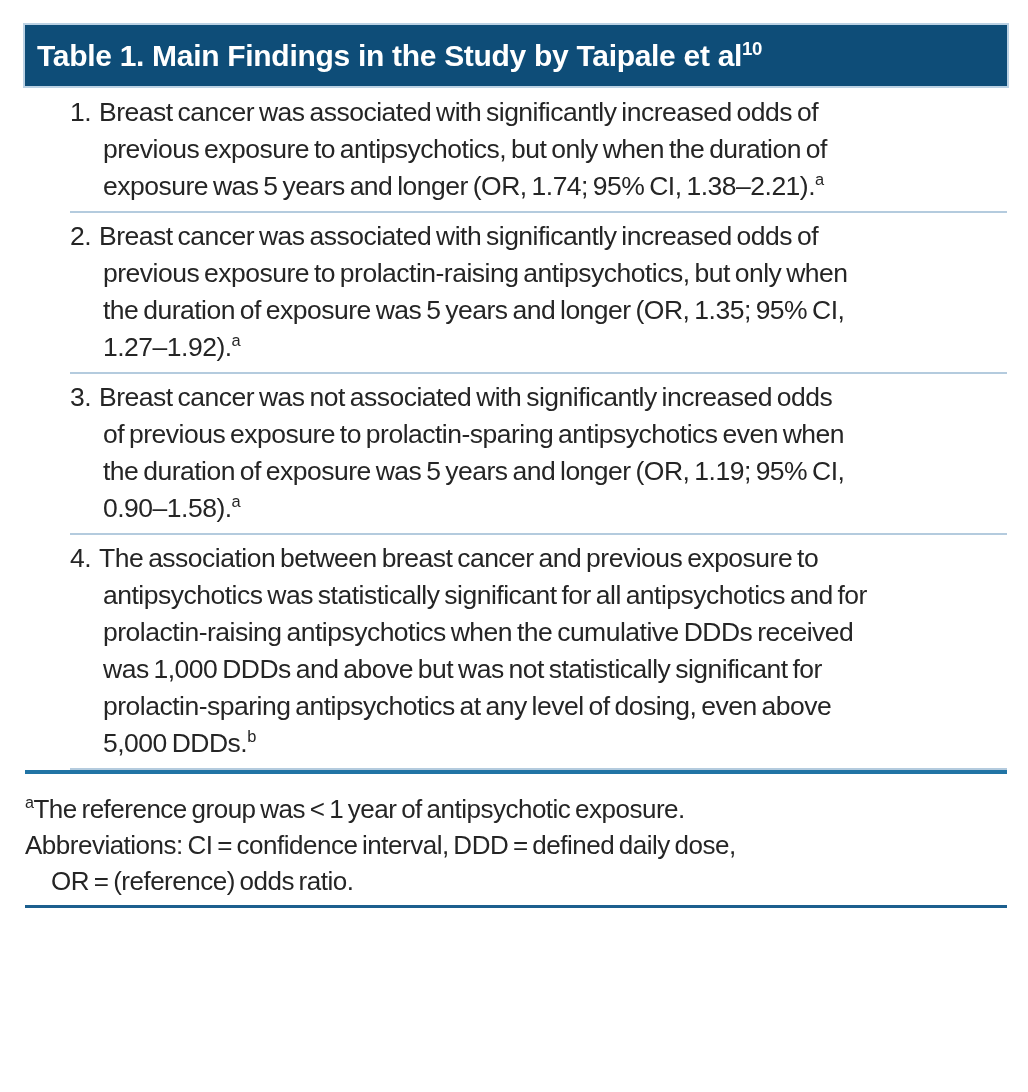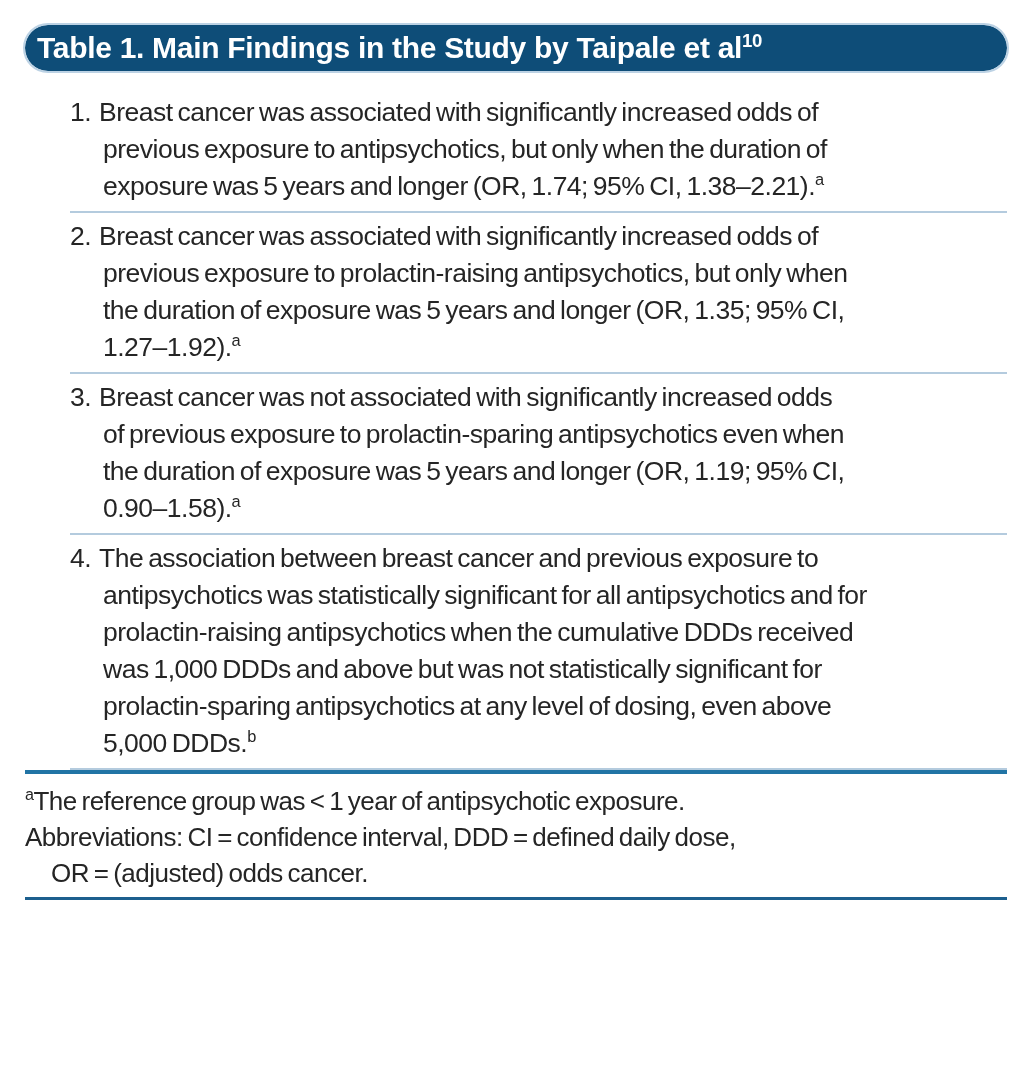--- a/index.html
+++ b/index.html
@@ -10,28 +10,27 @@
     background: #ffffff;
     font-family: "Liberation Sans", sans-serif;
     color: var(--body-text, #252525);
     overflow: hidden;
   }
   .title-bar {
     position: absolute;
     left: 25px;
     top: 25px;
     width: 982px;
-    height: 46px;
+    height: 61px;
     background: var(--header-bg, #0e4d78);
     outline: 2px solid var(--header-edge, #bcd2e4);
     display: flex;
     align-items: center;
     box-sizing: border-box;
     padding-left: 12px;
-    border-radius: 28px;
   }
   .title-text {
     color: var(--header-text, #ffffff);
     font-size: 30px;
     font-weight: bold;
     letter-spacing: -0.3px;
     white-space: nowrap;
   }
   sup { font-size: 0.62em; line-height: 0; }
   .content {
@@ -54,20 +53,21 @@
   .item-num { margin-right: 8px; }
   .item-text { white-space: pre-wrap; }
   .heavy-rule {
     height: 4px;
     background: var(--heavy-rule, #2174a5);
   }
   .footnotes {
     padding: 9px 0 6px 0;
     font-size: 26px;
     line-height: 36px;
+    margin-top: 8px;
   }
   .fnote { white-space: pre-wrap; }
   .abbr {
     padding-left: 26px;
     text-indent: -26px;
     white-space: pre-wrap;
   }
   .bottom-rule {
     height: 3px;
     background: var(--bottom-rule, #1c5f8e);
@@ -104,20 +104,20 @@
 was 1,000 DDDs and above but was not statistically significant for
 prolactin-sparing antipsychotics at any level of dosing, even above
 5,000 DDDs.</span><sup>b</sup></div>
 
 
     <div class="heavy-rule"></div>
 
     <div class="footnotes">
       <div class="fnote"><sup>a</sup><span>The reference group was &lt; 1 year of antipsychotic exposure.</span></div>
       <div class="abbr">Abbreviations: CI = confidence interval, DDD = defined daily dose,
-OR = (adjusted) odds cancer.</div>
+OR = (reference) odds ratio.</div>
     </div>
 
     <div class="bottom-rule"></div>
 
   </div>
 
 </div>
 
 </body></html>

